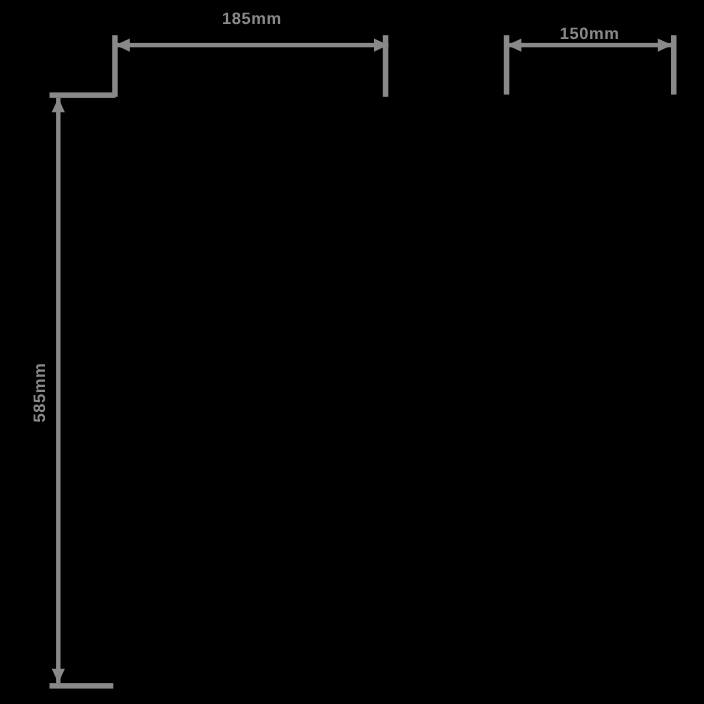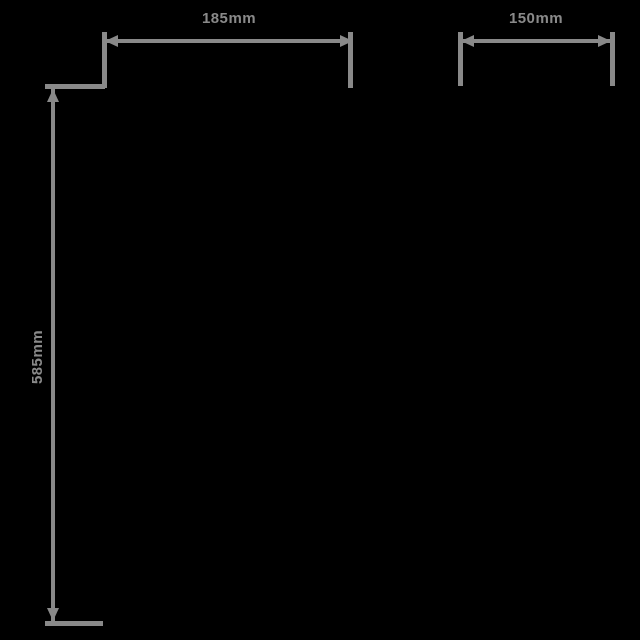--- a/index.html
+++ b/index.html
@@ -66,21 +66,21 @@
   <div>
     <span class="dim-label" style="left:229px; top:17px;">185mm</span>
     <div class="seg" style="left:105px; top:39px; width:248px; height:4px;"></div>
     <div class="arrow left" style="left:105px; top:35px;"></div>
     <div class="arrow right" style="left:340px; top:35px;"></div>
     <div class="seg" style="left:102px; top:32px; width:5px; height:56px;"></div>
     <div class="seg" style="left:348px; top:32px; width:5px; height:56px;"></div>
   </div>
 
   <div>
-    <span class="dim-label" style="left:536px; top:17px;">150mm</span>
+    <span class="dim-label" style="left:536px; top:31px;">150mm</span>
     <div class="seg" style="left:461px; top:39px; width:150px; height:4px;"></div>
     <div class="arrow left" style="left:461px; top:35px;"></div>
     <div class="arrow right" style="left:598px; top:35px;"></div>
     <div class="seg" style="left:458px; top:32px; width:5px; height:54px;"></div>
     <div class="seg" style="left:610px; top:32px; width:5px; height:54px;"></div>
   </div>
 
   <div>
     <span class="dim-label vertical" style="left:36px; top:357px;">585mm</span>
     <div class="seg" style="left:45px; top:84px; width:60px; height:5px;"></div>

